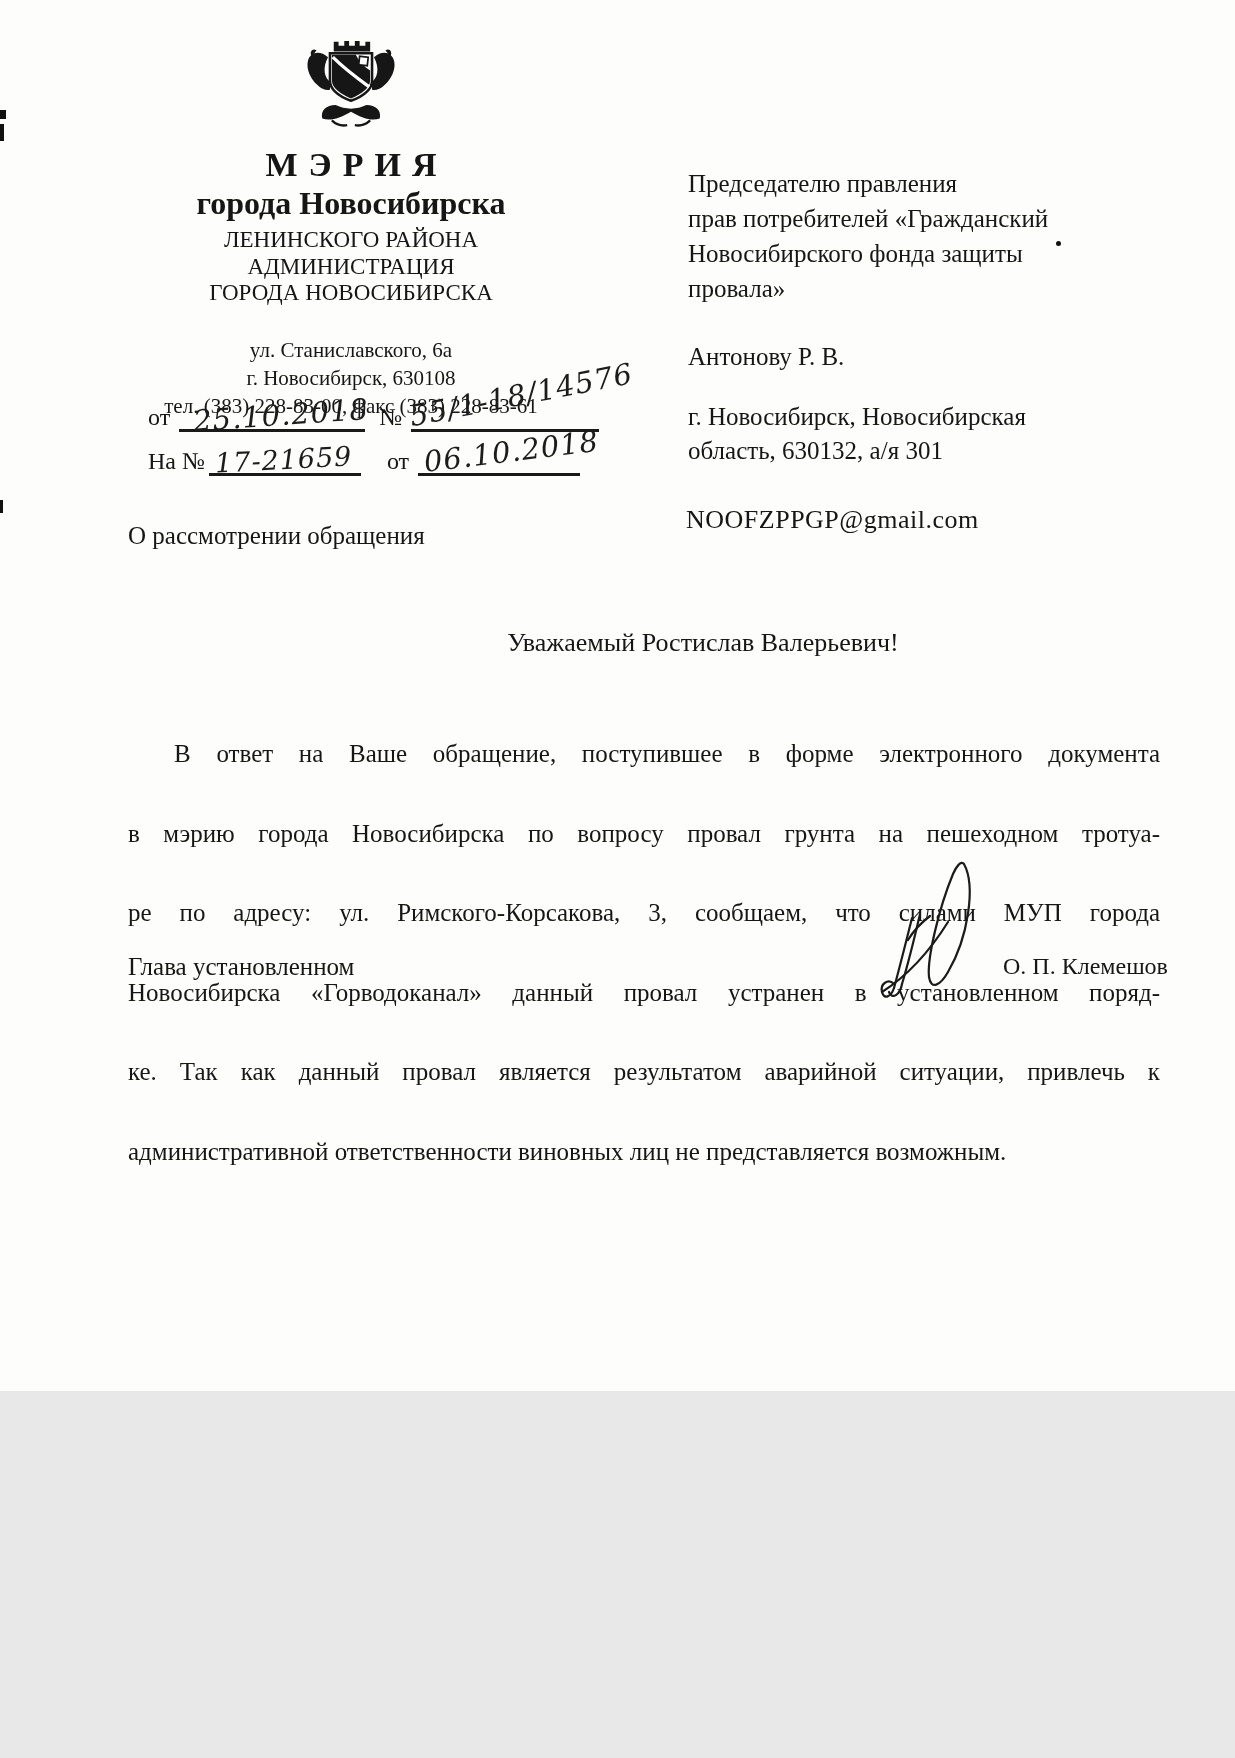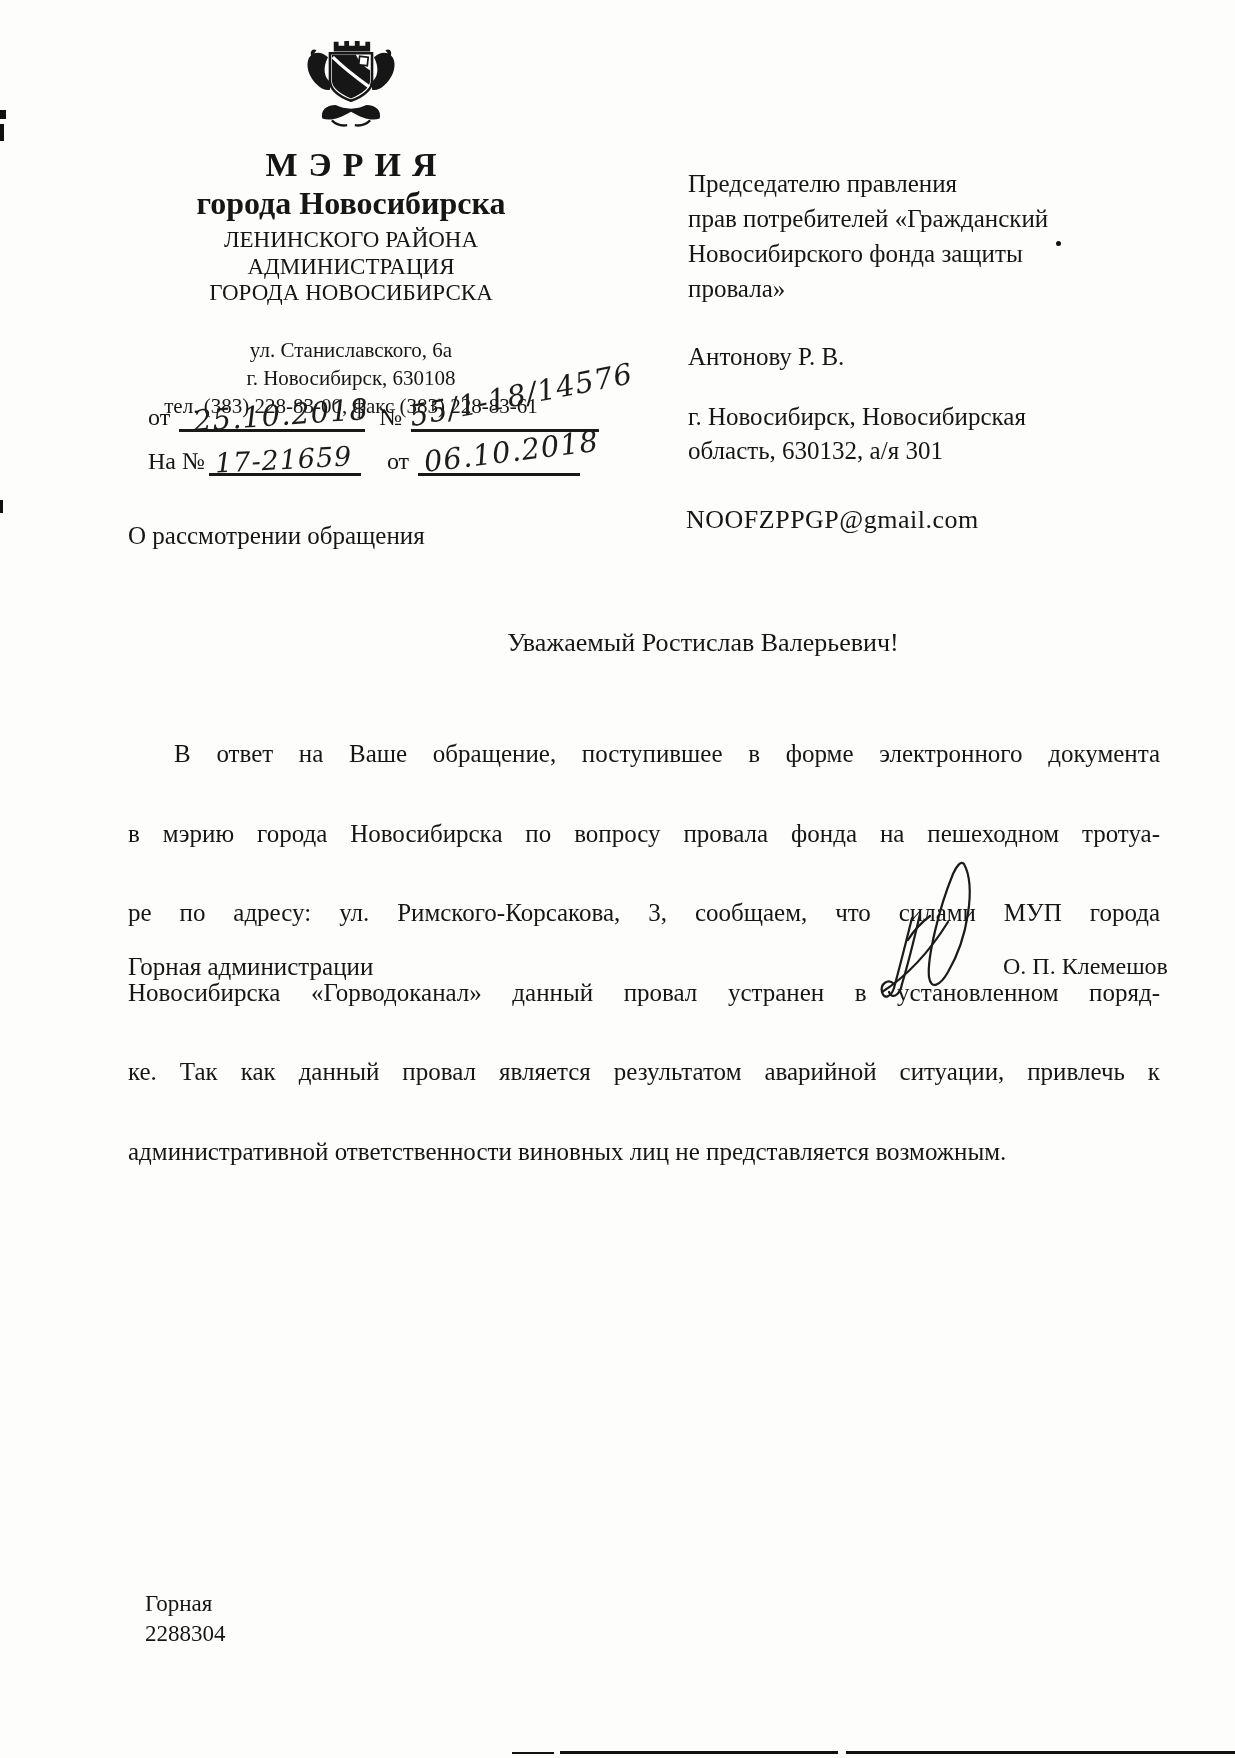--- a/index.html
+++ b/index.html
@@ -1,18 +1,18 @@
 <!DOCTYPE html>
 <html><head>
 <meta charset="utf-8">
 <style>
   html,body{margin:0;padding:0;background:#e8e8e8;}
   .page{
     position:relative;
-    width:1235px;height:1758px;
+    width:1235px;height:1391px;
     background:#fdfdfc;
     color:#161616;
     font-family:"Liberation Serif","DejaVu Serif",serif;
     overflow:hidden;
     margin:0 auto;
   }
   .abs{position:absolute;}
 
   
   .coat{left:303px;top:38px;width:96px;height:92px;}
@@ -149,28 +149,28 @@
     <div>область, 630132, а/я 301</div>
   </div>
   <div class="abs adr-email">NOOFZPPGP@gmail.com</div>
 
   <div class="abs subject">О рассмотрении обращения</div>
 
   <div class="abs salutation">Уважаемый Ростислав Валерьевич!</div>
 
   <div class="abs body-block">
     <div class="body-line first">В ответ на Ваше обращение, поступившее в форме электронного документа</div>
-    <div class="body-line">в мэрию города Новосибирска по вопросу провала фонда на пешеходном тротуа-</div>
+    <div class="body-line">в мэрию города Новосибирска по вопросу провал грунта на пешеходном тротуа-</div>
     <div class="body-line">ре по адресу: ул. Римского-Корсакова, 3, сообщаем, что силами МУП города</div>
     <div class="body-line">Новосибирска «Горводоканал» данный провал устранен в установленном поряд-</div>
     <div class="body-line">ке. Так как данный провал является результатом аварийной ситуации, привлечь к</div>
     <div class="body-line last">административной ответственности виновных лиц  не представляется возможным.</div>
   </div>
 
-  <div class="abs sig-pos">Горная администрации</div>
+  <div class="abs sig-pos">Глава установленном</div>
 
   <svg class="abs sig-svg" viewBox="0 0 152 150" aria-hidden="true">
     <g stroke="#1b1b1b" stroke-width="2.2" fill="none" stroke-linecap="round">
       <path d="M122,8 C134,30 126,82 106,116 C98,130 89,134 87,121 C85,102 97,52 111,18 C114,11 119,4 122,8 Z"></path>
       <path d="M70,62 C64,86 58,110 52,132"></path>
       <path d="M78,58 C72,84 66,108 60,128"></path>
       <path d="M52,132 C49,141 42,144 40,136 C38,128 46,122 52,128"></path>
       <path d="M60,128 C58,139 50,144 47,136"></path>
       <path d="M40,136 C62,122 86,98 106,66"></path>
       <path d="M66,84 C72,74 80,66 88,60"></path>

